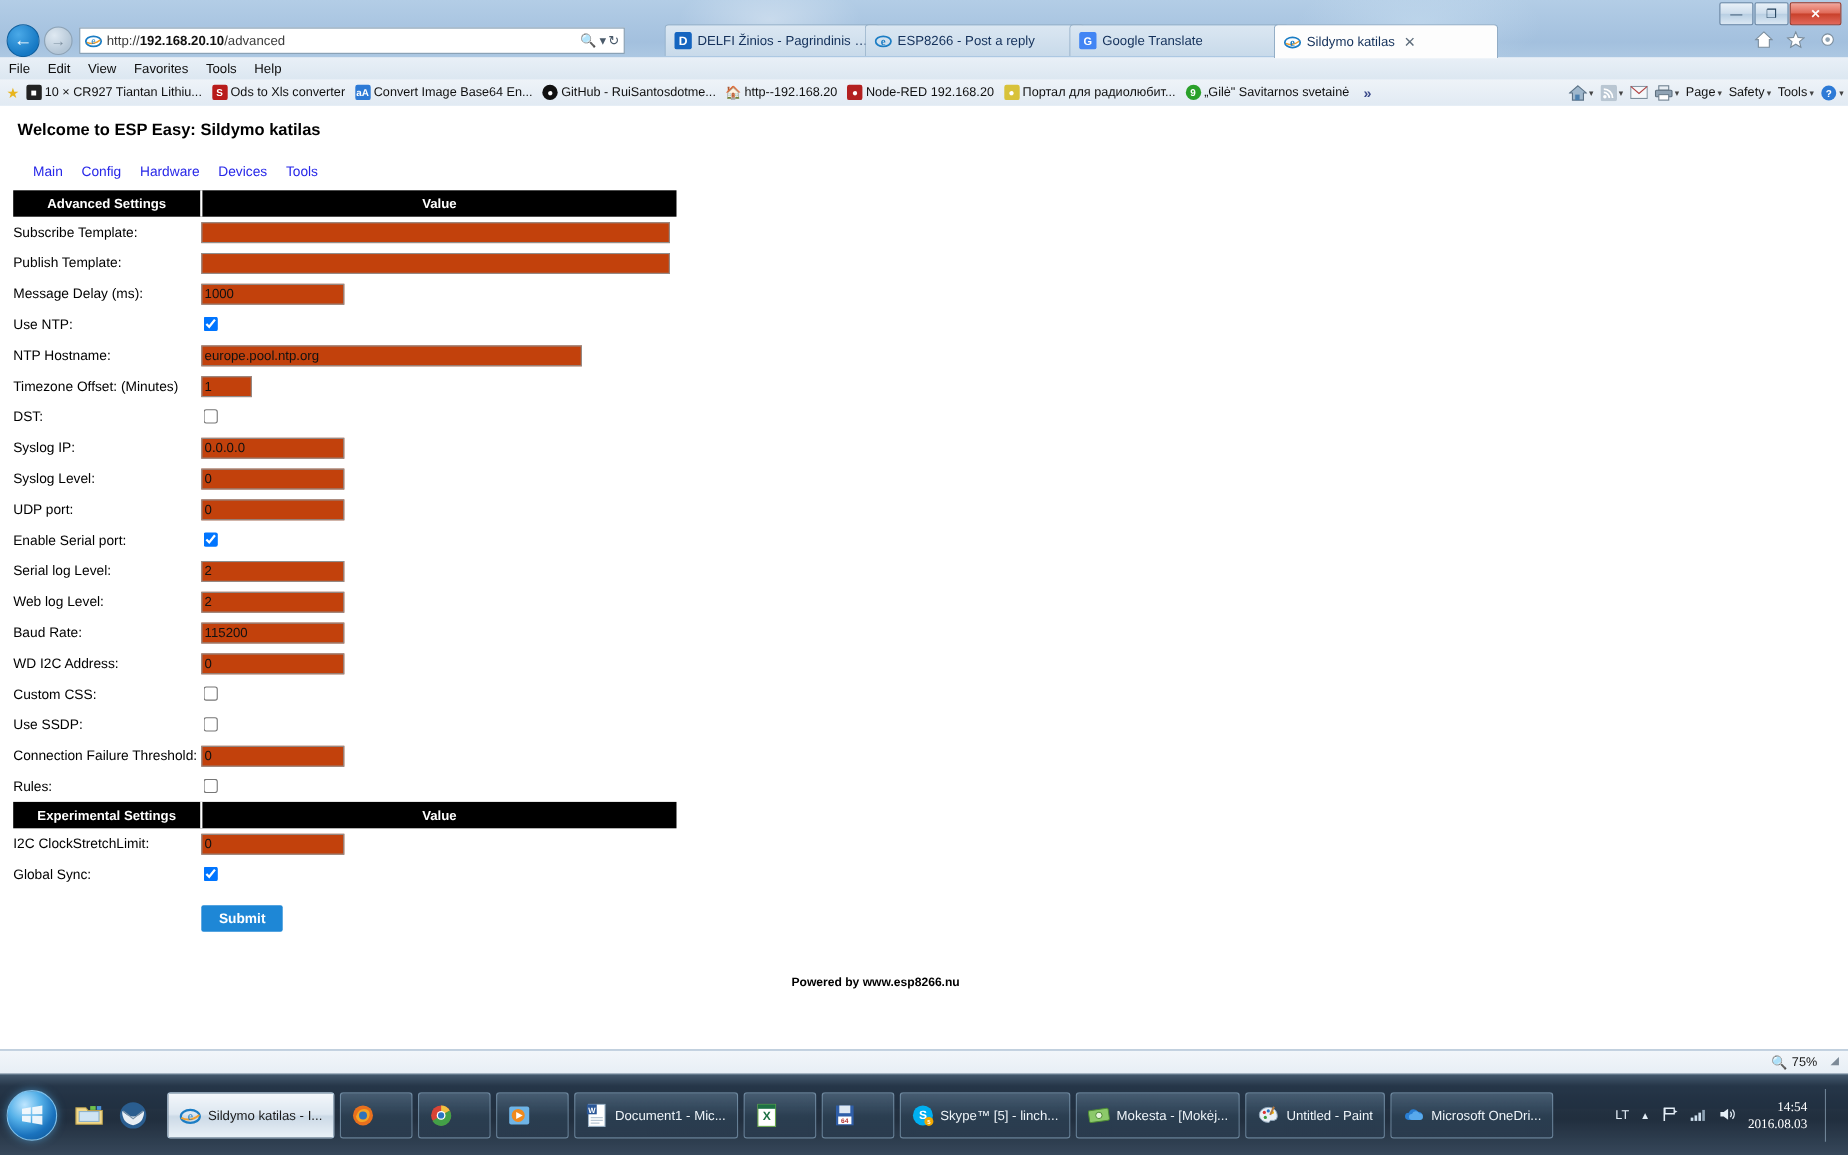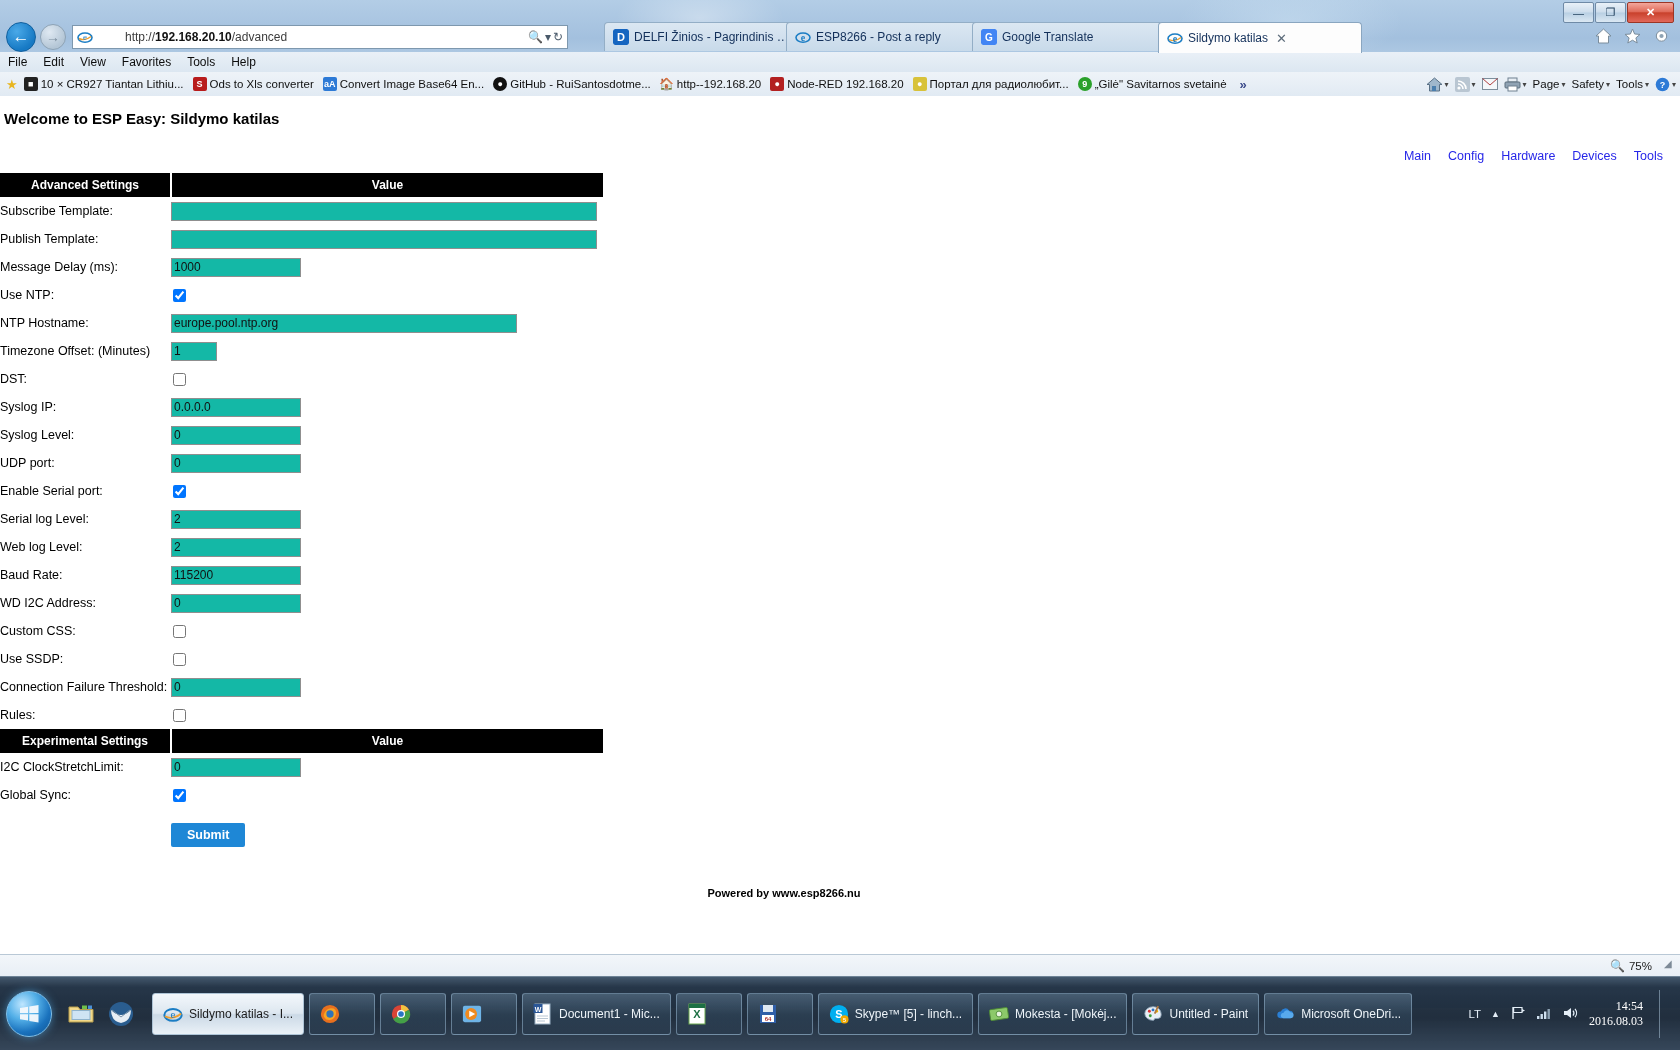--- a/index.html
+++ b/index.html
@@ -65,21 +65,21 @@
     width:24px;height:24px;border-radius:50%;margin-left:4px;
     background:radial-gradient(circle at 35% 30%,#dfe9f2,#b4c6d6 70%);
     border:1px solid #8ea3b5;color:#7d8f9f;display:flex;align-items:center;justify-content:center;
     font-size:14px;font-weight:bold;
   }
   .addrbox{
     margin-left:6px;height:22px;width:490px;background:#fff;border:1px solid #7e98ae;
     display:flex;align-items:center;padding:0 2px;position:relative;
   }
   .addrbox .iefav{width:16px;height:16px;margin:0 4px 0 2px;}
-  .addrurl{font-size:12px;color:#3c3c3c;flex:1;white-space:nowrap;overflow:hidden;margin-left:28px;}
+  .addrurl{font-size:12px;color:#3c3c3c;flex:1;white-space:nowrap;overflow:hidden;}
   .addrurl b{color:#111;font-weight:bold;}
   .addr-actions{display:flex;align-items:center;gap:2px;margin-right:2px;color:#4a5a6a;font-size:12px;}
 
   
   .menubar{
     position:absolute;left:0;top:52px;width:1680px;height:20px;
     background:linear-gradient(180deg,#e9f0f7 0%,#dce7f1 100%);
     display:flex;align-items:center;padding-left:8px;
     font-size:12px;color:#0d0d0d;
   }
@@ -98,42 +98,42 @@
     display:flex;align-items:center;justify-content:center;font-size:9px;color:#fff;font-weight:bold;
   }
   .cmdbar{position:absolute;right:4px;top:72px;height:24px;display:flex;align-items:center;gap:6px;font-size:11.5px;color:#101010;}
   .cmdbar .ci{display:flex;align-items:center;gap:2px;}
   .caret{font-size:8px;color:#444;}
 
   
   .page{
     position:absolute;left:0;top:96px;width:1680px;height:858px;background:#fff;overflow:hidden;
   }
-  .page-inner{padding:6px 0 0 0;}
+  .page-inner{padding:6px 0 0 12px;}
   h1.title{
     font-size:15px;margin:8px 0 0 4px;color:#000;font-weight:bold;
     font-family:"Liberation Sans", sans-serif;
   }
-  .navlinks{margin:22px 0 10px 18px;font-size:12.5px;text-align:right;}
+  .navlinks{margin:22px 0 10px 18px;font-size:12.5px;}
   .navlinks a{color:#2727e8;text-decoration:none;margin-right:17px;}
 
   table.settings{border-collapse:collapse;width:603px;margin-left:0;table-layout:fixed;}
   table.settings td{padding:0;vertical-align:middle;margin-left:38px;}
   .hdr td{
     background:#000;color:#fff;font-weight:bold;font-size:12px;height:24px;
     text-align:center;
   }
   .hdr td.c1{width:170px;border-right:2px solid #fff;}
   .label{
     width:170px;font-size:12.5px;color:#000;padding-left:10px;height:28px;
   }
   .valcell{padding-left:4px;height:28px;}
   input.txt{
     font-family:"Liberation Sans", sans-serif;font-size:12px;color:#111;
-    border:1px solid #8f8f8f;background:#14b8a6;height:17px;padding:0 2px;box-sizing:content-box;
+    border:1px solid #8f8f8f;background:#c2410c;height:17px;padding:0 2px;box-sizing:content-box;
   }
   input.w-xl{width:420px;}
   input.w-l{width:340px;}
   input.w-m{width:124px;}
   input.w-s{width:40px;}
   input[type=checkbox]{margin:0 0 0 2px;width:13px;height:13px;vertical-align:middle;}
   .submit{
     background:#1e87d6;color:#fff;border:none;font-size:12.5px;
     padding:5px 16px;cursor:pointer;font-family:"Liberation Sans", sans-serif;
     border-radius:2px;

